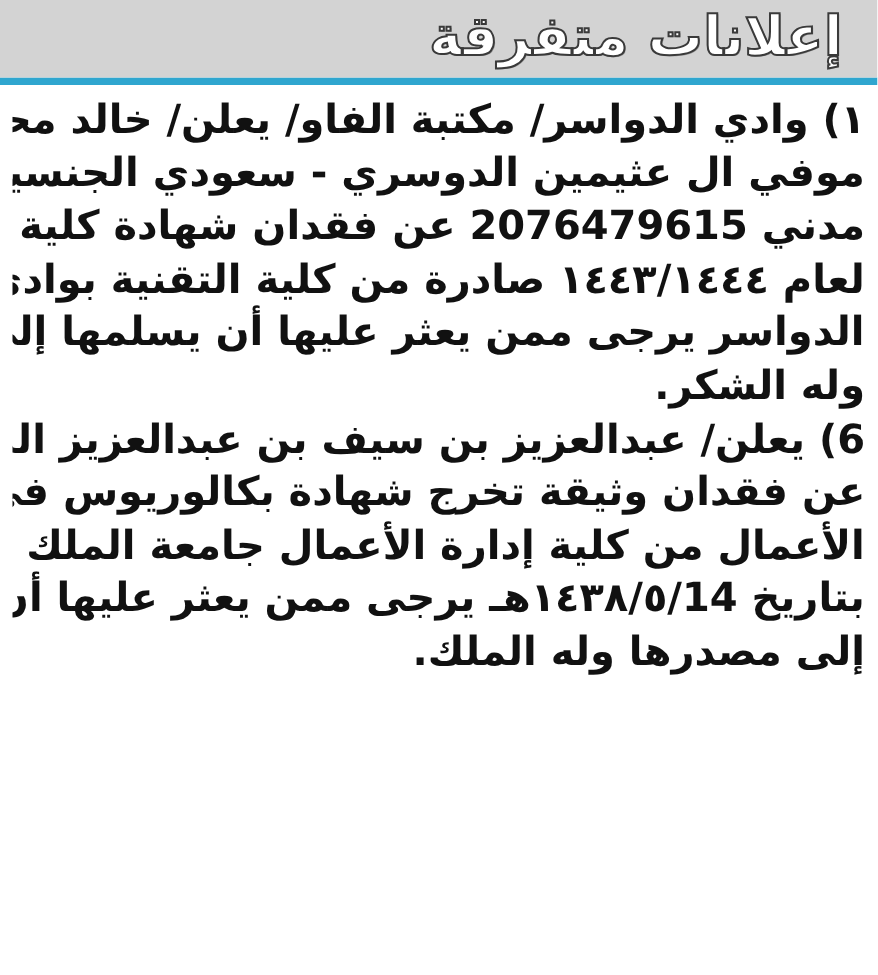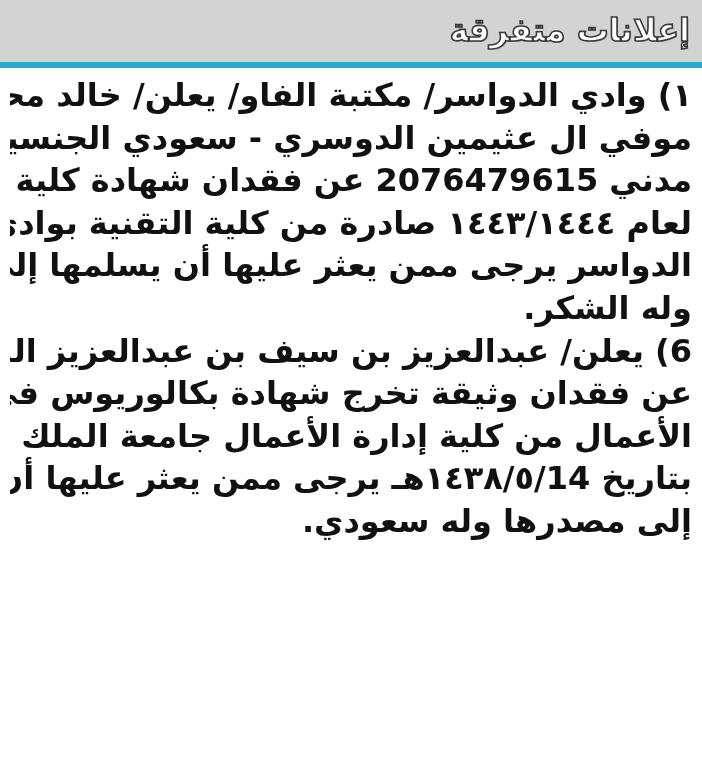--- a/index.html
+++ b/index.html
@@ -8,24 +8,24 @@
     background: #ffffff;
     font-family: "DejaVu Sans", sans-serif;
   }
   .header {
     position: relative;
     width: 702px; height: 62px;
     background: #d3d3d3;
   }
   .header-title {
     position: absolute;
-    right: 12px; top: 2px;
+    right: 28px; top: 2px;
     font-family: "DejaVu Sans", sans-serif;
     font-weight: bold;
-    font-size: 32px;
+    font-size: 44px;
     line-height: 56px;
     color: #ffffff;
     direction: rtl;
     -webkit-text-stroke: 1.6px #3a3a3a;
     text-shadow: 1px 1px 0 #9a9a9a;
     letter-spacing: 0;
   }
   .blue-bar {
     width: 702px; height: 6px;
     background: #2fa6cf;
@@ -65,15 +65,15 @@
     <span class="ad-line">مدني 2076479615 عن فقدان شهادة كلية التقنية</span>
     <span class="ad-line">لعام ١٤٤٣/١٤٤٤ صادرة من كلية التقنية بوادي</span>
     <span class="ad-line">الدواسر يرجى ممن يعثر عليها أن يسلمها إلى مصدرها</span>
     <span class="ad-line last">وله الشكر.</span>
   </div>
   <div>
     <span class="ad-line">6) يعلن/ عبدالعزيز بن سيف بن عبدالعزيز المطوع</span>
     <span class="ad-line">عن فقدان وثيقة تخرج شهادة بكالوريوس في إدارة</span>
     <span class="ad-line">الأعمال من كلية إدارة الأعمال جامعة الملك فيصل</span>
     <span class="ad-line">بتاريخ ١٤٣٨/٥/14هـ يرجى ممن يعثر عليها أن يسلمها</span>
-    <span class="ad-line last">إلى مصدرها وله سعودي.</span>
+    <span class="ad-line last">إلى مصدرها وله الملك.</span>
   </div>
 </div>
 
 </body></html>

